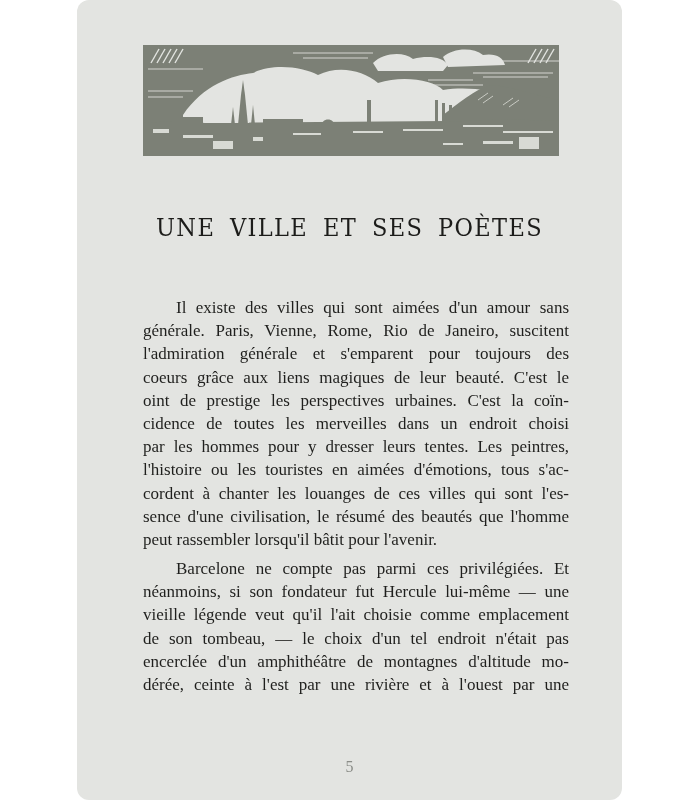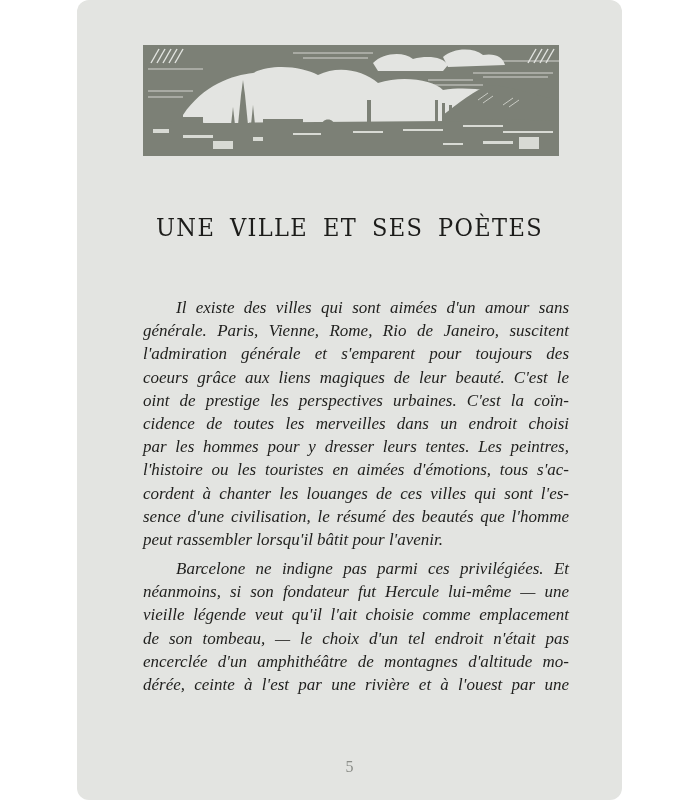--- a/index.html
+++ b/index.html
@@ -31,21 +31,20 @@
     word-spacing: 7px;
     color: #1c1c1a;
     transform: scaleX(0.9);
     transform-origin: center;
   }
   .body-text {
     position: absolute;
     left: 66px; top: 296px;
     width: 426px;
     font-family: "Liberation Serif", "DejaVu Serif", serif;
-    font-style: italic;
     font-size: 17px;
     line-height: 23.2px;
     color: #1f1f1d;
     text-align: justify;
   }
   .line {
     display: block;
     text-align: justify;
     text-align-last: justify;
     white-space: nowrap;
@@ -152,21 +151,21 @@
       <span class="line">oint de prestige les perspectives urbaines. C'est la coïn-</span>
       <span class="line">cidence de toutes les merveilles dans un endroit choisi</span>
       <span class="line">par les hommes pour y dresser leurs tentes. Les peintres,</span>
       <span class="line">l'histoire ou les touristes en aimées d'émotions, tous s'ac-</span>
       <span class="line">cordent à chanter les louanges de ces villes qui sont l'es-</span>
       <span class="line">sence d'une civilisation, le résumé des beautés que l'homme</span>
       <span class="line last">peut rassembler lorsqu'il bâtit pour l'avenir.</span>
     </p>
     <div class="para-gap"></div>
     <p style="margin:0;">
-      <span class="line indent">Barcelone ne indigne pas parmi ces privilégiées. Et</span>
+      <span class="line indent">Barcelone ne compte pas parmi ces privilégiées. Et</span>
       <span class="line">néanmoins, si son fondateur fut Hercule lui-même — une</span>
       <span class="line">vieille légende veut qu'il l'ait choisie comme emplacement</span>
       <span class="line">de son tombeau, — le choix d'un tel endroit n'était pas</span>
       <span class="line">encerclée d'un amphithéâtre de montagnes d'altitude mo-</span>
       <span class="line">dérée, ceinte à l'est par une rivière et à l'ouest par une</span>
     </p>
   </div>
 
   <div class="page-number">5</div>
 </div>

